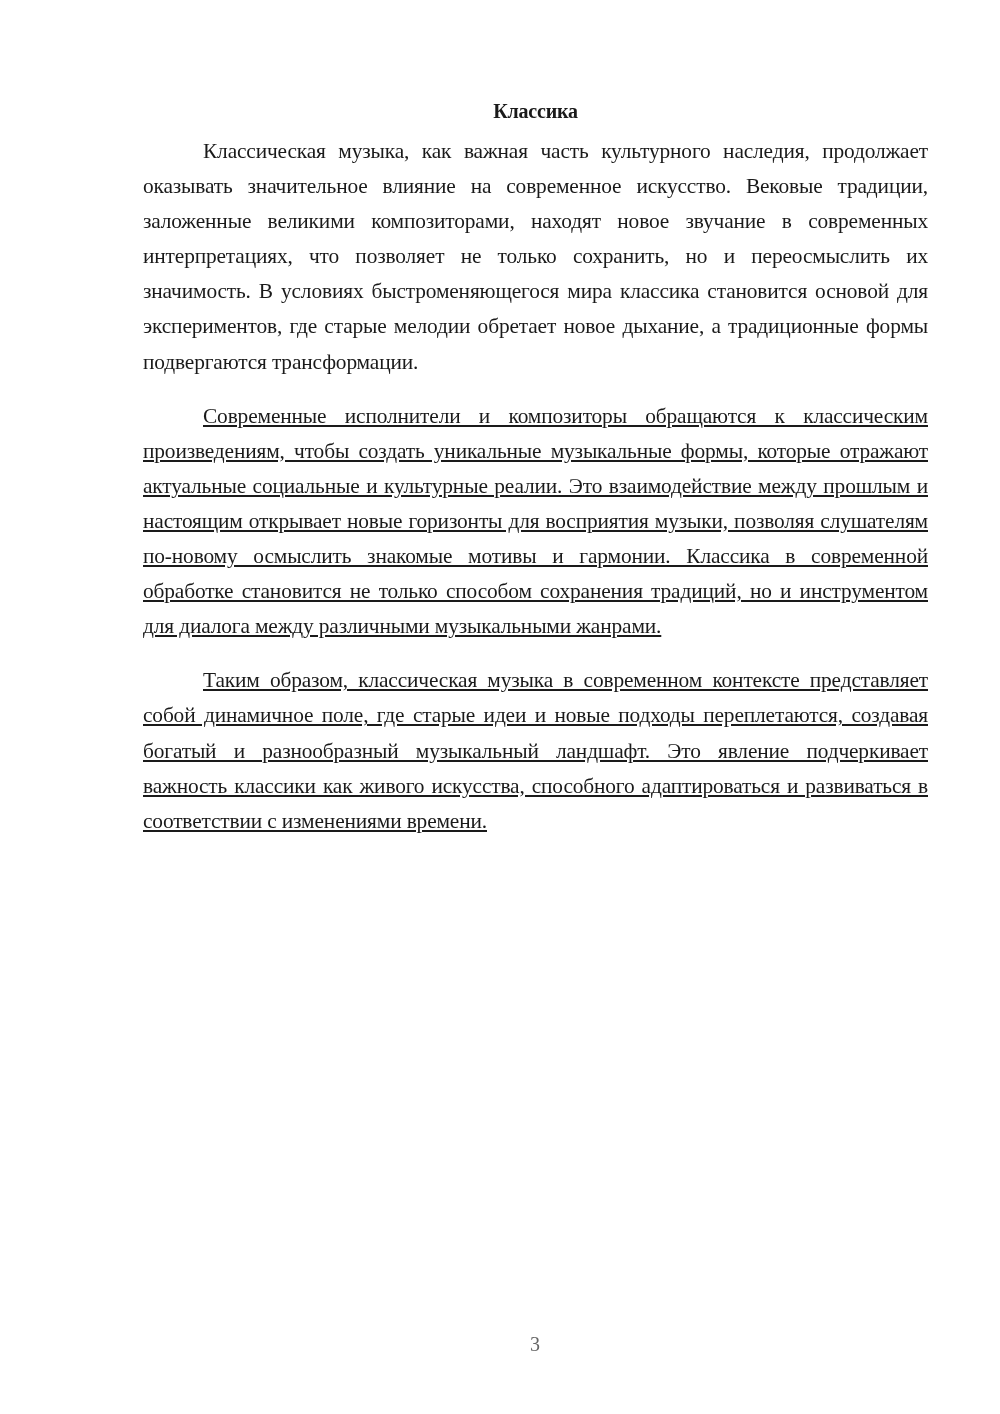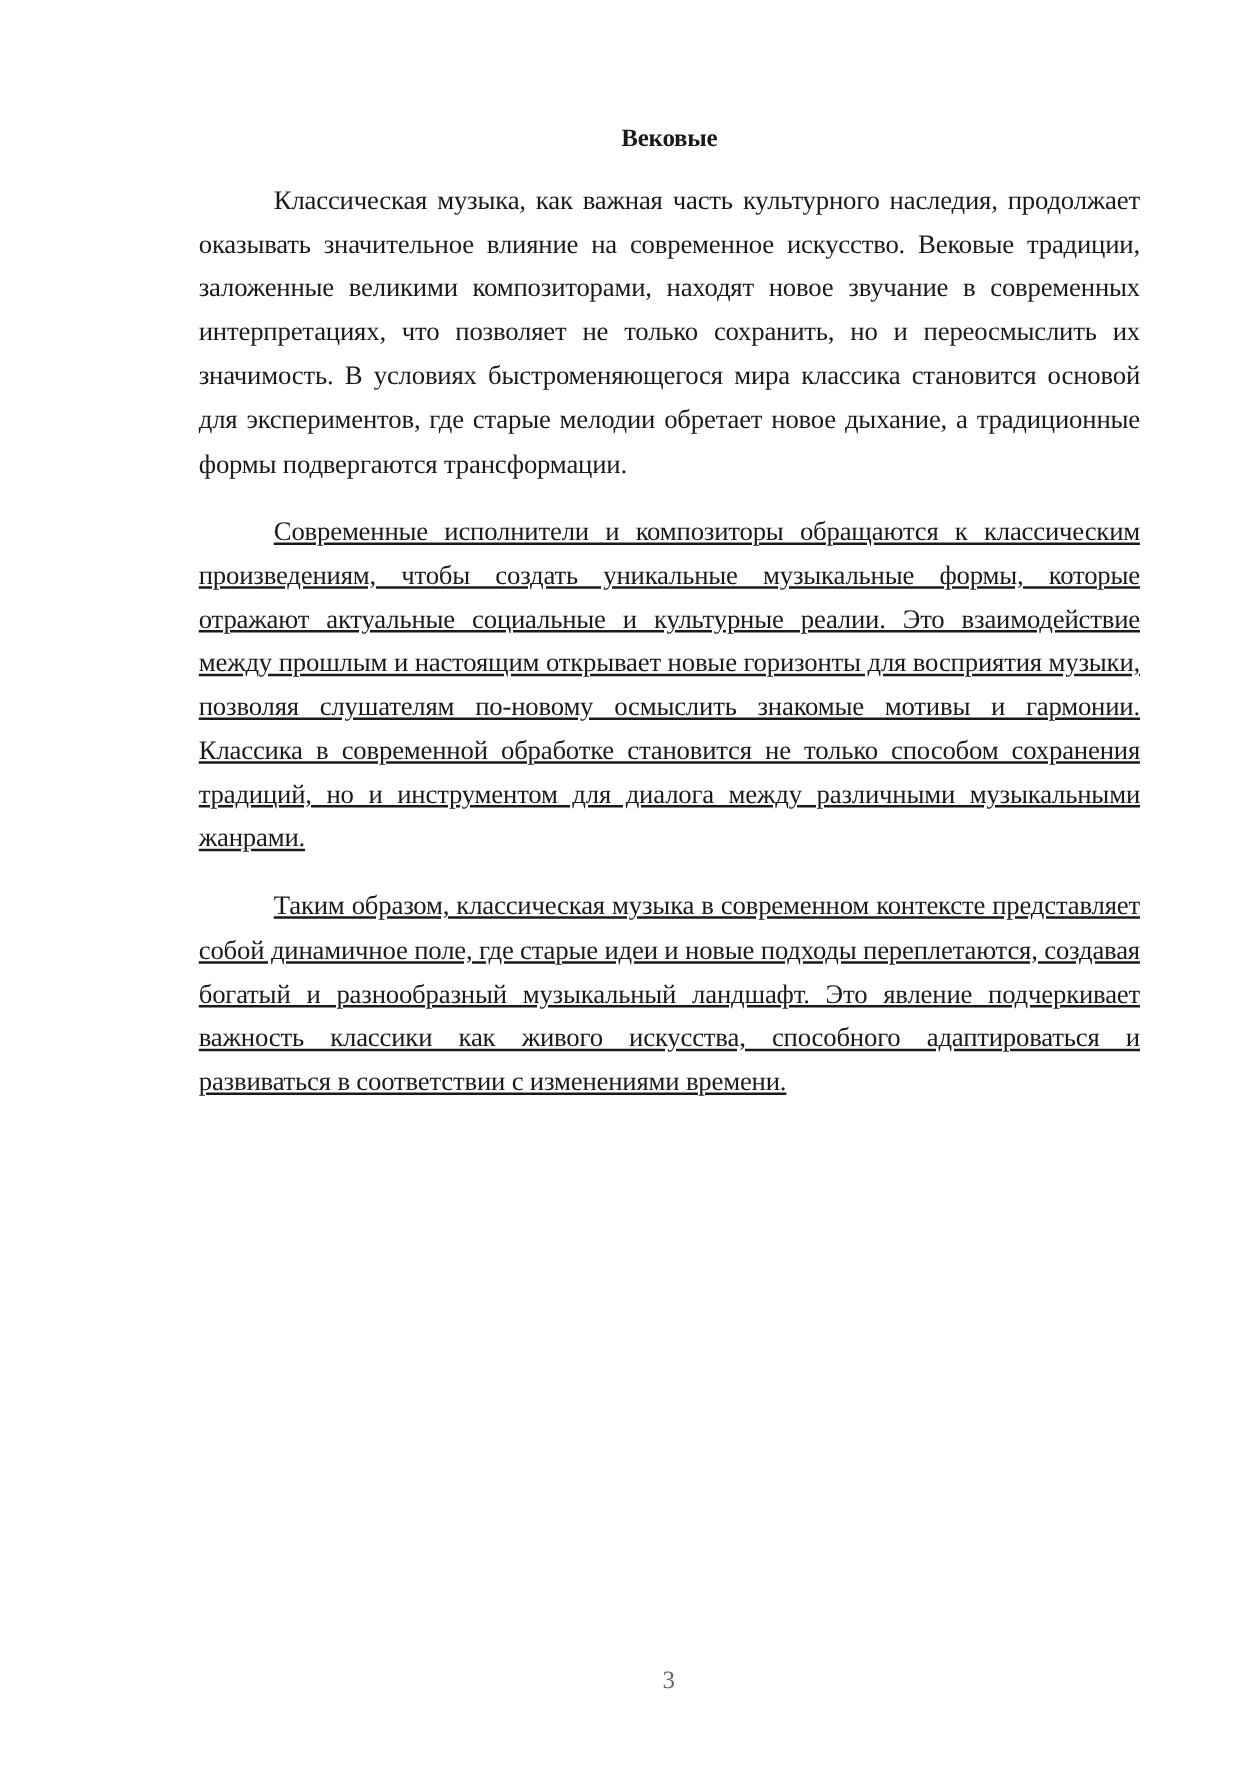--- a/index.html
+++ b/index.html
@@ -23,21 +23,21 @@
     }
     .title {
       text-align: center;
       font-weight: bold;
       font-size: 20px;
       line-height: 32px;
       margin: 0 0 7px 0;
       letter-spacing: -0.2px;
     }
     .para {
-      margin: 16px;
+      margin: 0;
       font-size: 21.4px;
       line-height: 35.1px;
       text-align: justify;
       text-indent: 60px;
       letter-spacing: -0.15px;
     }
     .para + .para {
       margin-top: 19px;
       text-decoration: underline;
     }
@@ -48,19 +48,19 @@
       width: 1070px;
       text-align: center;
       font-size: 20px;
       color: #666666;
     }
   </style>
 </head>
 <body>
 
 <div class="page">
-  <h1 class="title">Вековые</h1>
+  <h1 class="title">Классика</h1>
   <p class="para">Классическая музыка, как важная часть культурного наследия, продолжает оказывать значительное влияние на современное искусство. Вековые традиции, заложенные великими композиторами, находят новое звучание в современных интерпретациях, что позволяет не только сохранить, но и переосмыслить их значимость. В условиях быстроменяющегося мира классика становится основой для экспериментов, где старые мелодии обретает новое дыхание, а традиционные формы подвергаются трансформации.</p>
   <p class="para">Современные исполнители и композиторы обращаются к классическим произведениям, чтобы создать уникальные музыкальные формы, которые отражают актуальные социальные и культурные реалии. Это взаимодействие между прошлым и настоящим открывает новые горизонты для восприятия музыки, позволяя слушателям по-новому осмыслить знакомые мотивы и гармонии. Классика в современной обработке становится не только способом сохранения традиций, но и инструментом для диалога между различными музыкальными жанрами.</p>
   <p class="para">Таким образом, классическая музыка в современном контексте представляет собой динамичное поле, где старые идеи и новые подходы переплетаются, создавая богатый и разнообразный музыкальный ландшафт. Это явление подчеркивает важность классики как живого искусства, способного адаптироваться и развиваться в соответствии с изменениями времени.</p>
 </div>
 
 <div class="page-number">3</div>
 
 </body></html>

